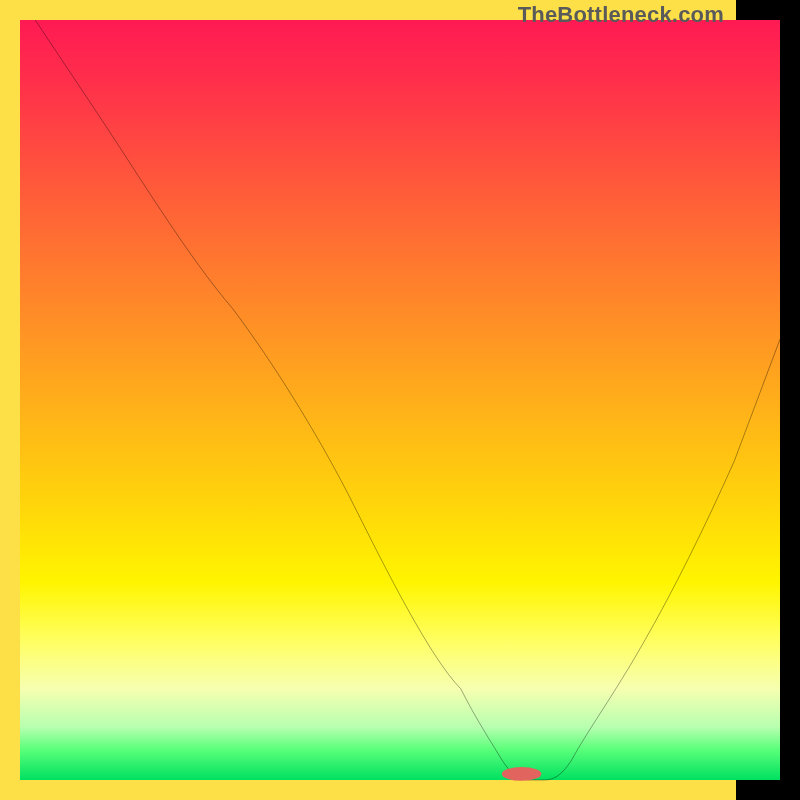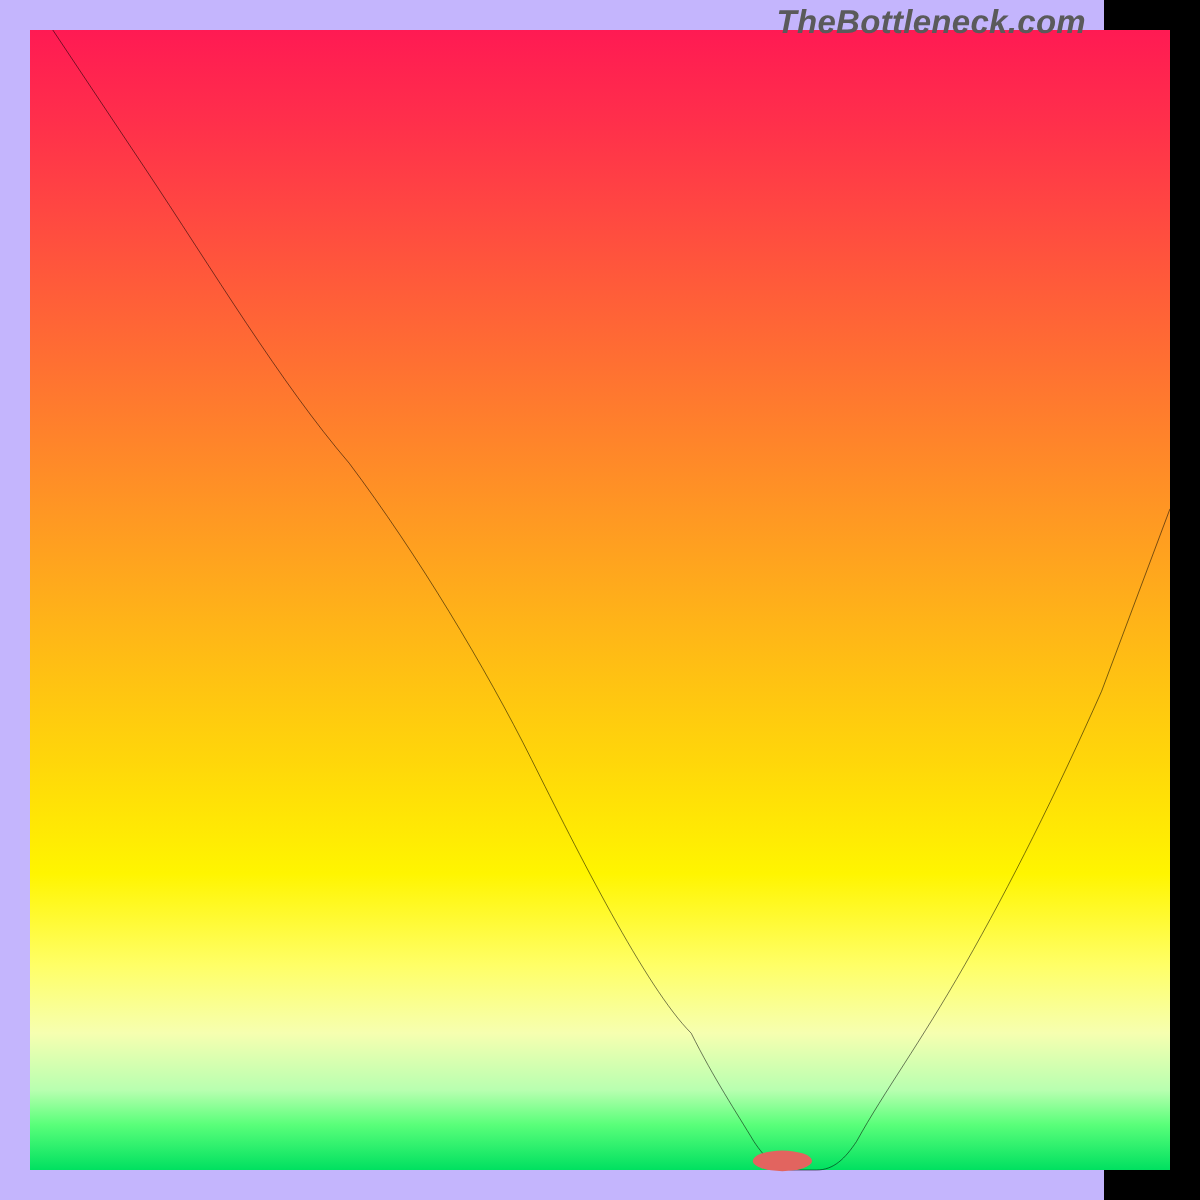--- a/index.html
+++ b/index.html
@@ -9,22 +9,21 @@
     height: 800px;
     background: #000;
     overflow: hidden;
   }
   .frame {
     position: absolute;
     left: 0;
     top: 0;
     width: 736px;
     height: 800px;
-    background: #c4b5fd;
-    font-style: italic;
+    background: #fde047;
   }
   .plot-bg {
     position: absolute;
     left: 20px;
     top: 20px;
     width: 760px;
     height: 760px;
     
     background: linear-gradient(
       to bottom,

